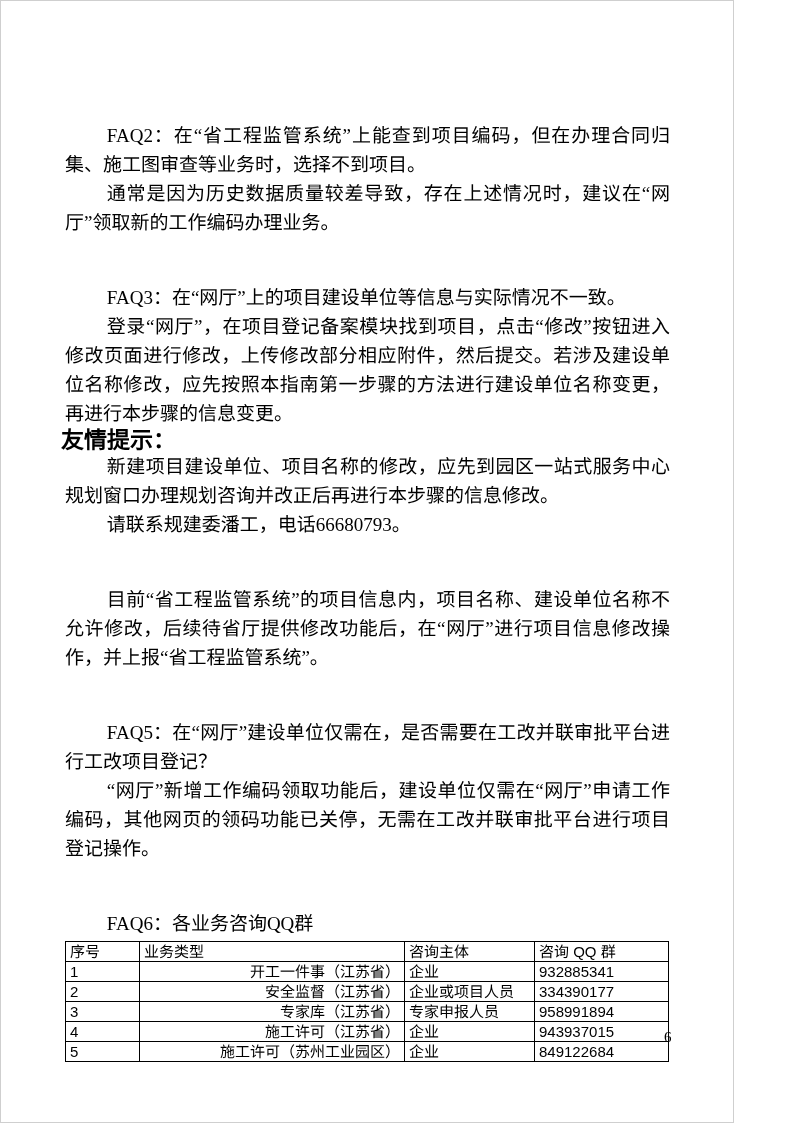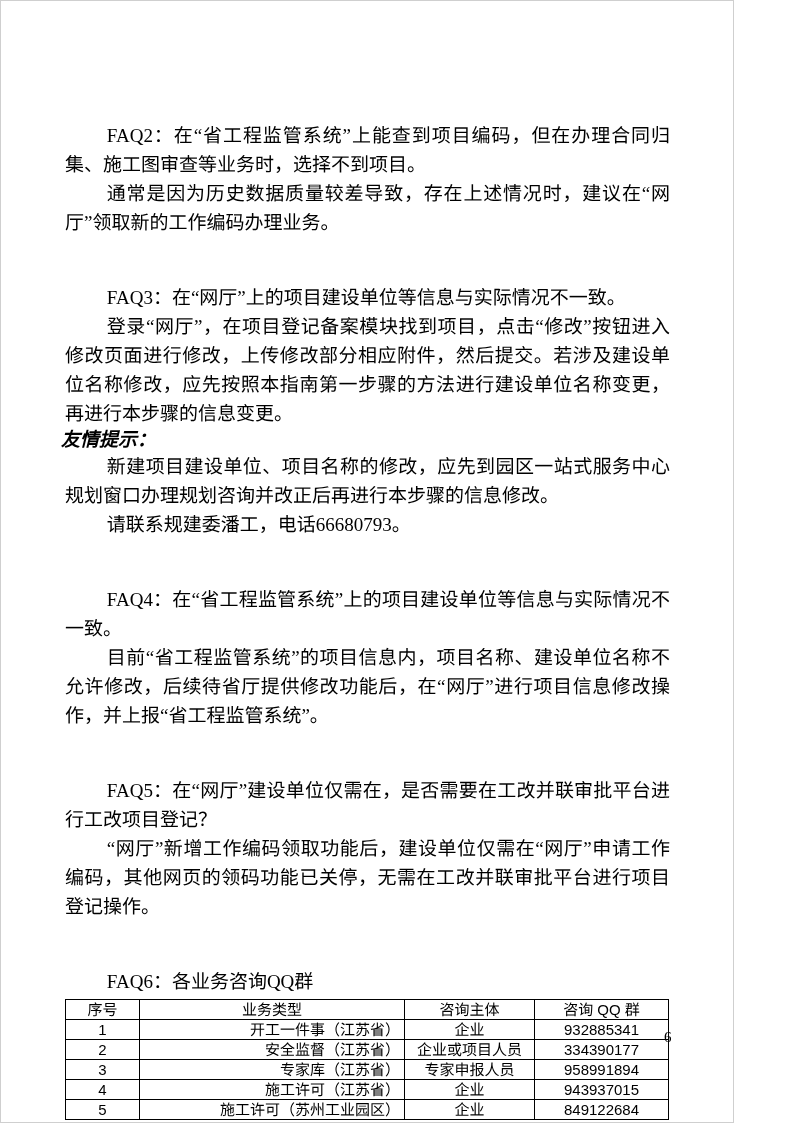--- a/index.html
+++ b/index.html
@@ -25,39 +25,38 @@
     line-height: 29px;
     text-align: justify;
     text-indent: 2.2em;
     font-family: "Liberation Serif", "DejaVu Serif", serif;
   }
   .block-gap { margin-top: 46px; }
   .notice-title {
     margin: 0 0 0 -4px;
     font-family: "Liberation Sans", "DejaVu Sans", sans-serif;
     font-weight: bold;
-    font-size: 19px;
+    font-size: 23px;
     line-height: 24px;
-    font-style: italic;
   }
   table.qq-table {
     border-collapse: collapse;
     table-layout: fixed;
     width: 603px;
     margin-top: 3px;
     font-family: "Liberation Sans", "DejaVu Sans", sans-serif;
     font-size: 15px;
   }
   table.qq-table th,
   table.qq-table td {
     border: 1px solid #000000;
     height: 19px;
     padding: 0 4px;
     line-height: 19px;
-    text-align: center;
+    text-align: left;
     font-weight: normal;
     overflow: hidden;
     white-space: nowrap;
   }
   table.qq-table td.cell-type {
     text-align: right;
     padding-left: 12px;
   }
   .page-number {
     position: absolute;
@@ -83,21 +82,20 @@
     <p class="body-text">登录“网厅”，在项目登记备案模块找到项目，点击“修改”按钮进入修改页面进行修改，上传修改部分相应附件，然后提交。若涉及建设单位名称修改，应先按照本指南第一步骤的方法进行建设单位名称变更，再进行本步骤的信息变更。</p>
   </section>
 
   <section>
     <h2 class="notice-title">友情提示：</h2>
     <p class="body-text">新建项目建设单位、项目名称的修改，应先到园区一站式服务中心规划窗口办理规划咨询并改正后再进行本步骤的信息修改。</p>
     <p class="body-text">请联系规建委潘工，电话66680793。</p>
   </section>
 
   <section class="block-gap">
-    <p class="body-text">FAQ4：在“省工程监管系统”上的项目建设单位等信息与实际情况不一致。</p>
     <p class="body-text">目前“省工程监管系统”的项目信息内，项目名称、建设单位名称不允许修改，后续待省厅提供修改功能后，在“网厅”进行项目信息修改操作，并上报“省工程监管系统”。</p>
   </section>
 
   <section class="block-gap">
     <p class="body-text">FAQ5：在“网厅”建设单位仅需在，是否需要在工改并联审批平台进行工改项目登记？</p>
     <p class="body-text">“网厅”新增工作编码领取功能后，建设单位仅需在“网厅”申请工作编码，其他网页的领码功能已关停，无需在工改并联审批平台进行项目登记操作。</p>
   </section>
 
   <section class="block-gap">
     <p class="body-text">FAQ6：各业务咨询QQ群</p>

